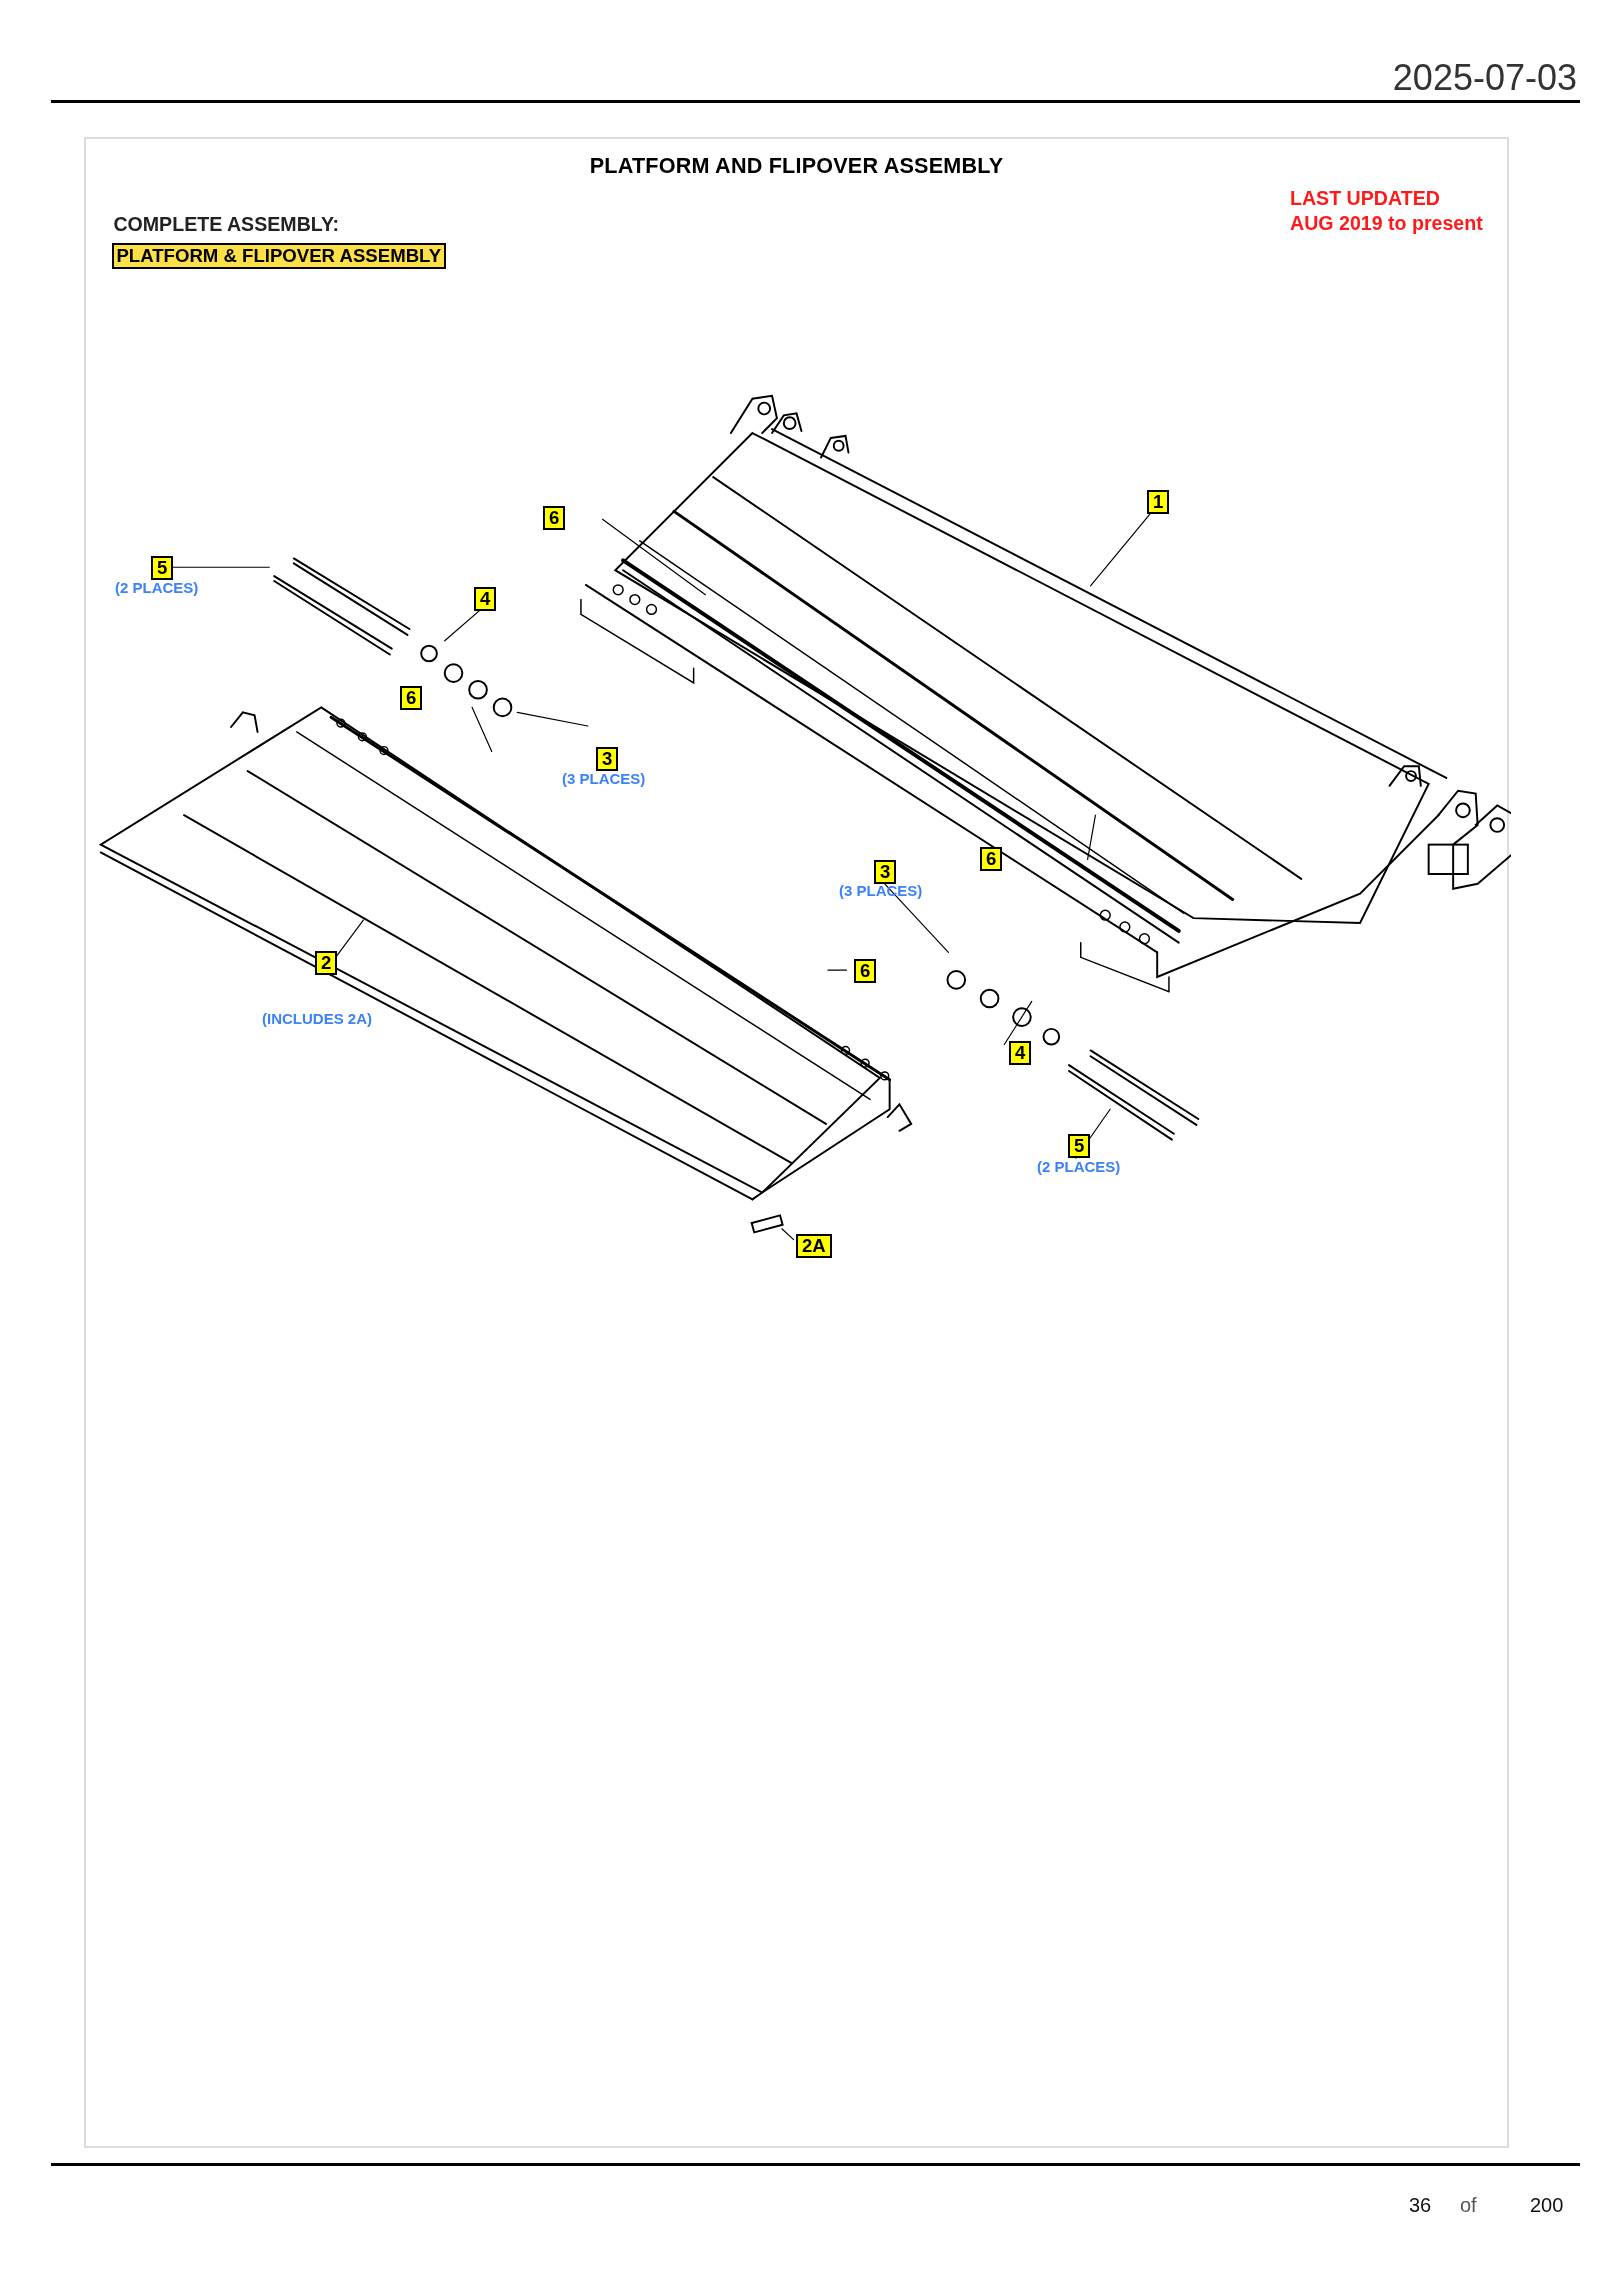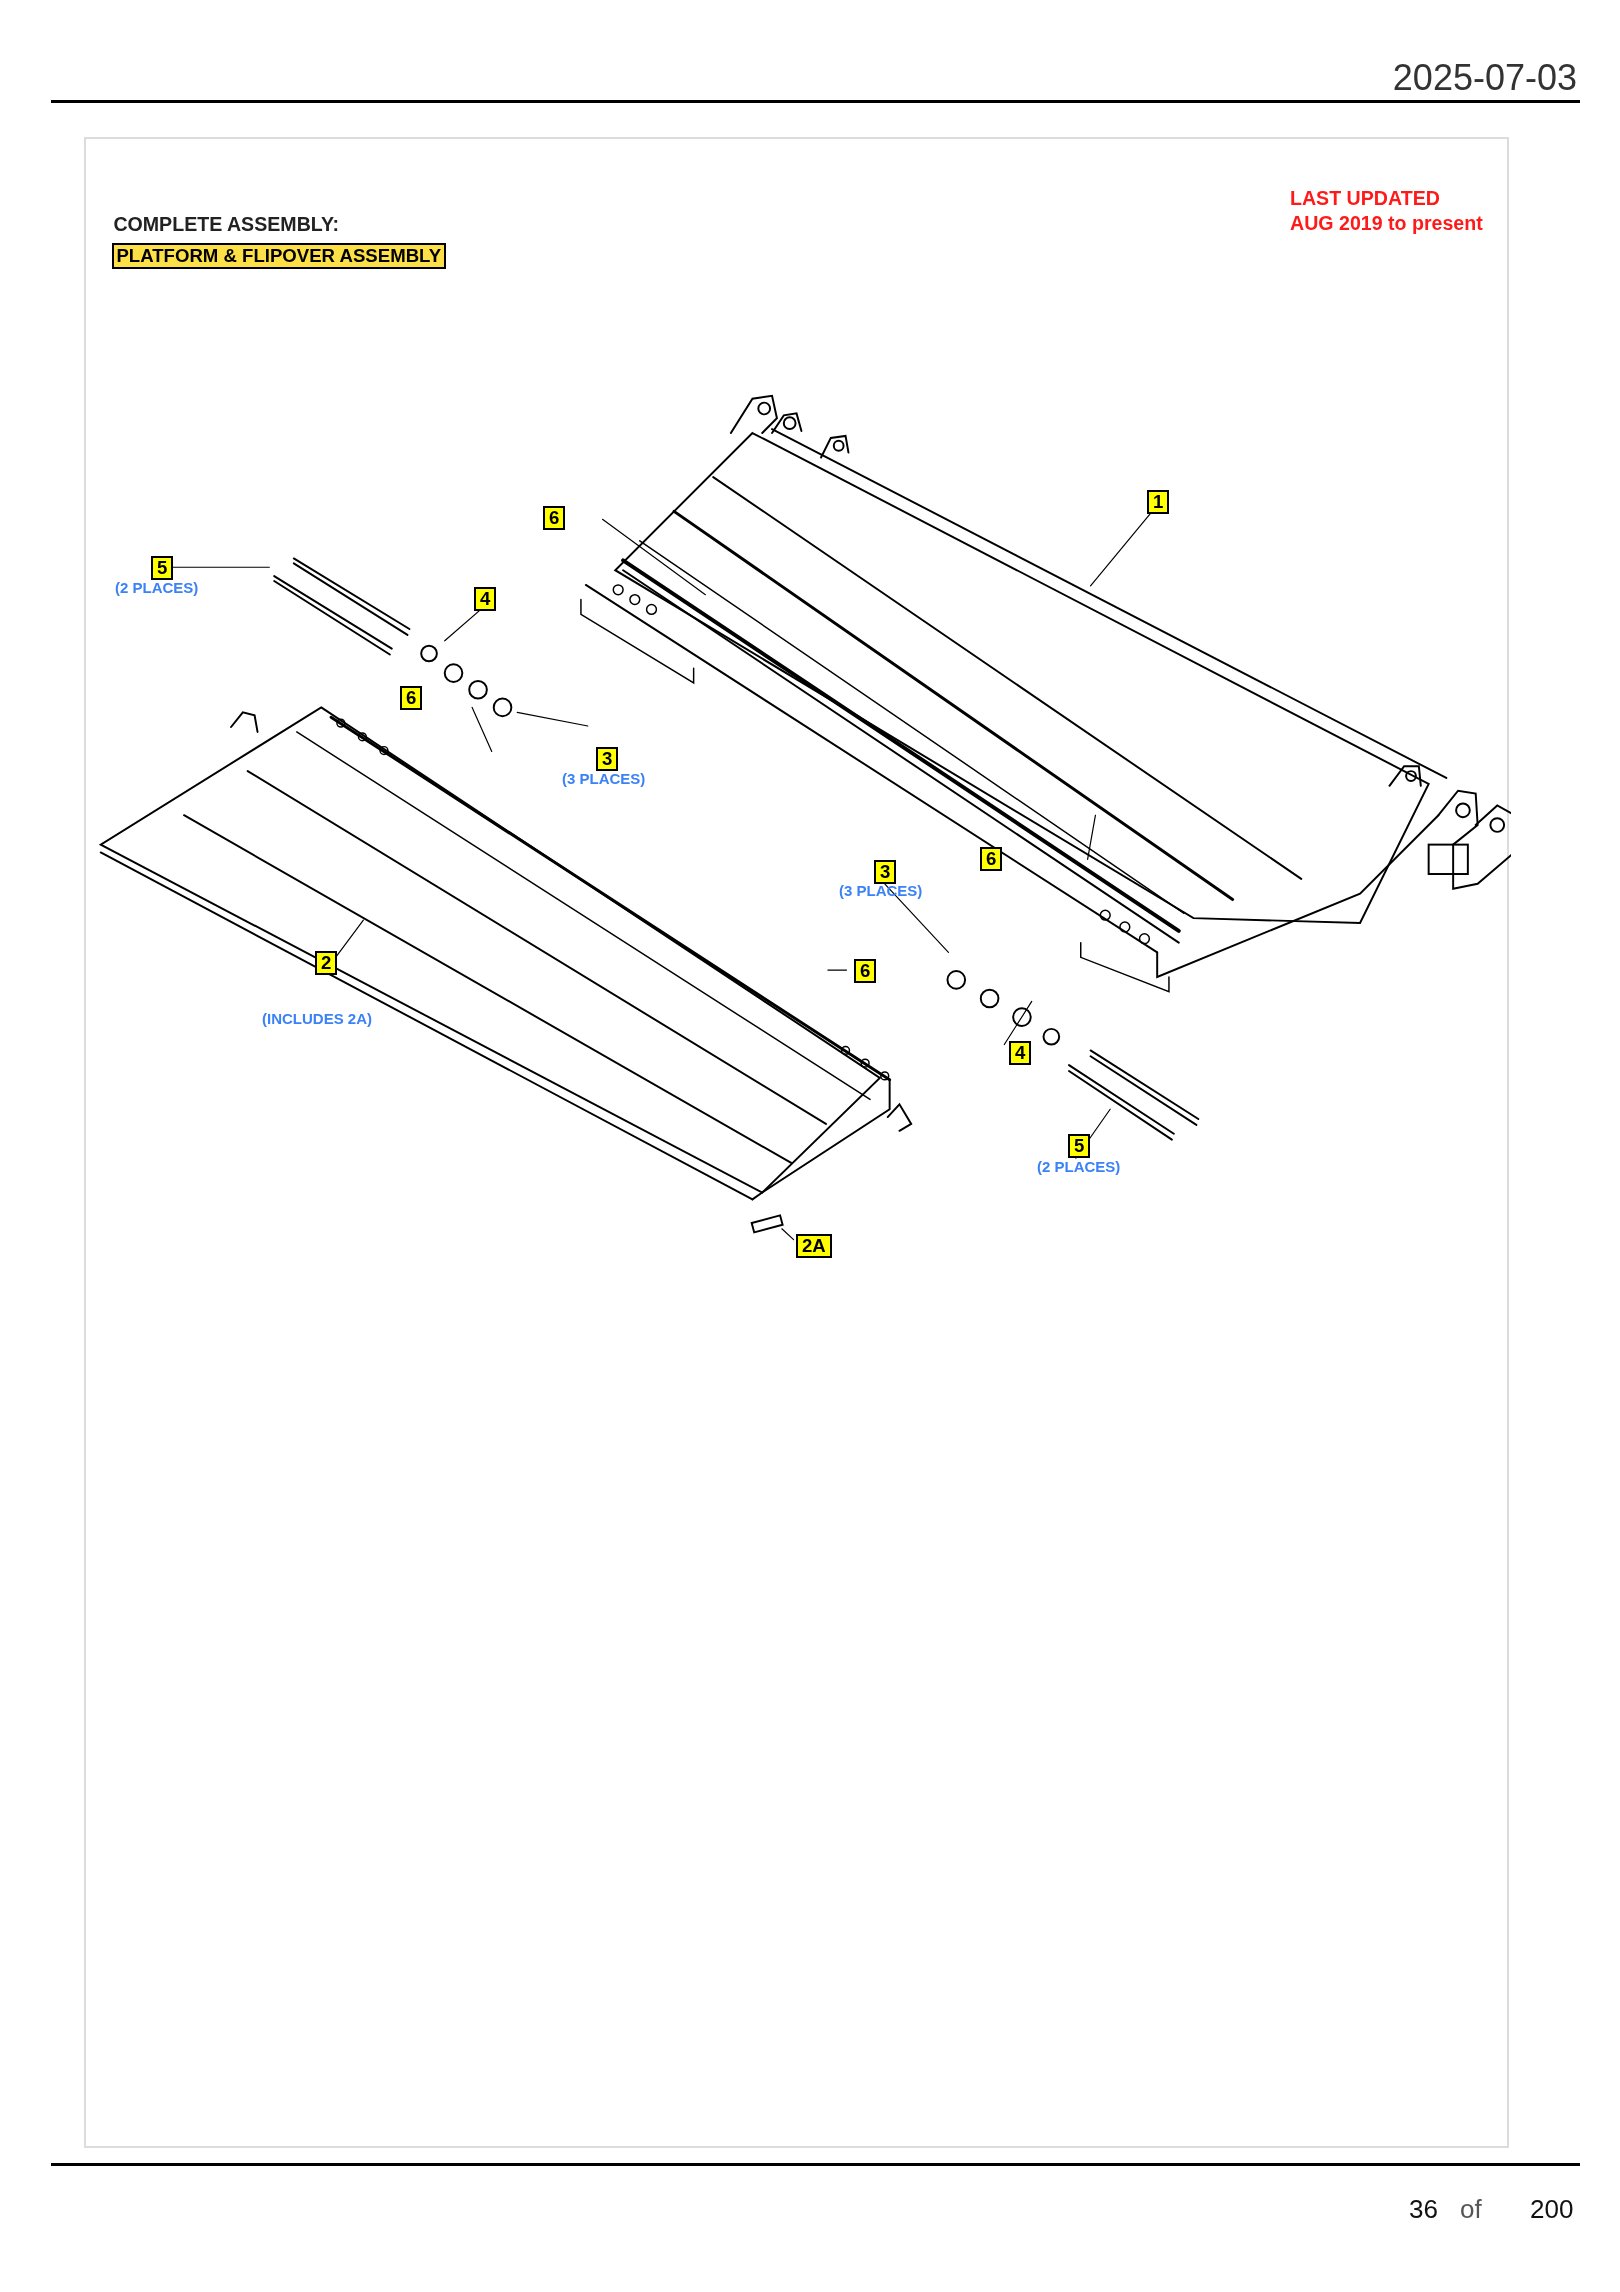--- a/index.html
+++ b/index.html
@@ -9,21 +9,21 @@
   .rule.top { top:100px; }
   .rule.bottom { top:2163px; }
   .frame { position:absolute; left:84px; top:137px; width:1425px; height:2011px; border:2.9px solid #dcdcdc; background:#fff; box-sizing:border-box; }
   .title { position:absolute; left:0; right:0; top:13.7px; text-align:center; font-weight:bold; font-size:21.6px; letter-spacing:0.2px; }
   .complete { position:absolute; left:27.4px; top:74px; font-weight:bold; font-size:19.6px; color:#222; }
   .assembly-link { position:absolute; left:25.5px; top:104px; background:#fde047; border:2.9px solid #000; padding:1px 2.9px; font-weight:bold; font-size:18.6px; line-height:19.6px; color:#000; }
   .updated { position:absolute; left:1204px; top:47px; color:#ff1a1a; font-weight:bold; font-size:19.6px; line-height:24.5px; }
   .drawing { position:absolute; left:0; top:0; width:1425px; height:2011px; }
   .callout { position:absolute; background:#ffff00; border:2.9px solid #000; font-weight:bold; font-size:18.6px; line-height:19.6px; padding:0 3.9px; color:#000; text-align:center; }
   .note { position:absolute; font-weight:bold; font-size:15px; color:#3b82f6; white-space:nowrap; }
-  .pager { position:absolute; top:2194px; font-size:26px; }
+  .pager { position:absolute; top:2194px; font-size:20px; }
   .pg-cur { left:1409px; color:#111; }
   .pg-of { left:1460px; color:#555; }
   .pg-tot { left:1530px; color:#111; }
 </style>
 </head>
 <body>
 
 <div class="header-date">2025-07-03</div>
 <div class="rule top"></div>
 
@@ -119,20 +119,21 @@
         <line x1="815" y1="760" x2="880" y2="830"></line>
         <line x1="776" y1="848" x2="757" y2="848"></line>
         <line x1="937" y1="924" x2="965" y2="880"></line>
         <line x1="1010" y1="1040" x2="1045" y2="990"></line>
         <line x1="245" y1="848" x2="283" y2="797"></line>
         <line x1="722" y1="1123" x2="710" y2="1112"></line>
       </g>
     </g>
   </svg>
 
+  <div class="title">PLATFORM AND FLIPOVER ASSEMBLY</div>
   <div class="complete">COMPLETE ASSEMBLY:</div>
   <div class="assembly-link">PLATFORM &amp; FLIPOVER ASSEMBLY</div>
   <div class="updated">
     <div>LAST UPDATED</div>
     <div>AUG 2019 to present</div>
   </div>
 
   <div class="callout" style="left:1061px;top:351px;">1</div>
 
   <div class="callout" style="left:229px;top:812px;">2</div>

